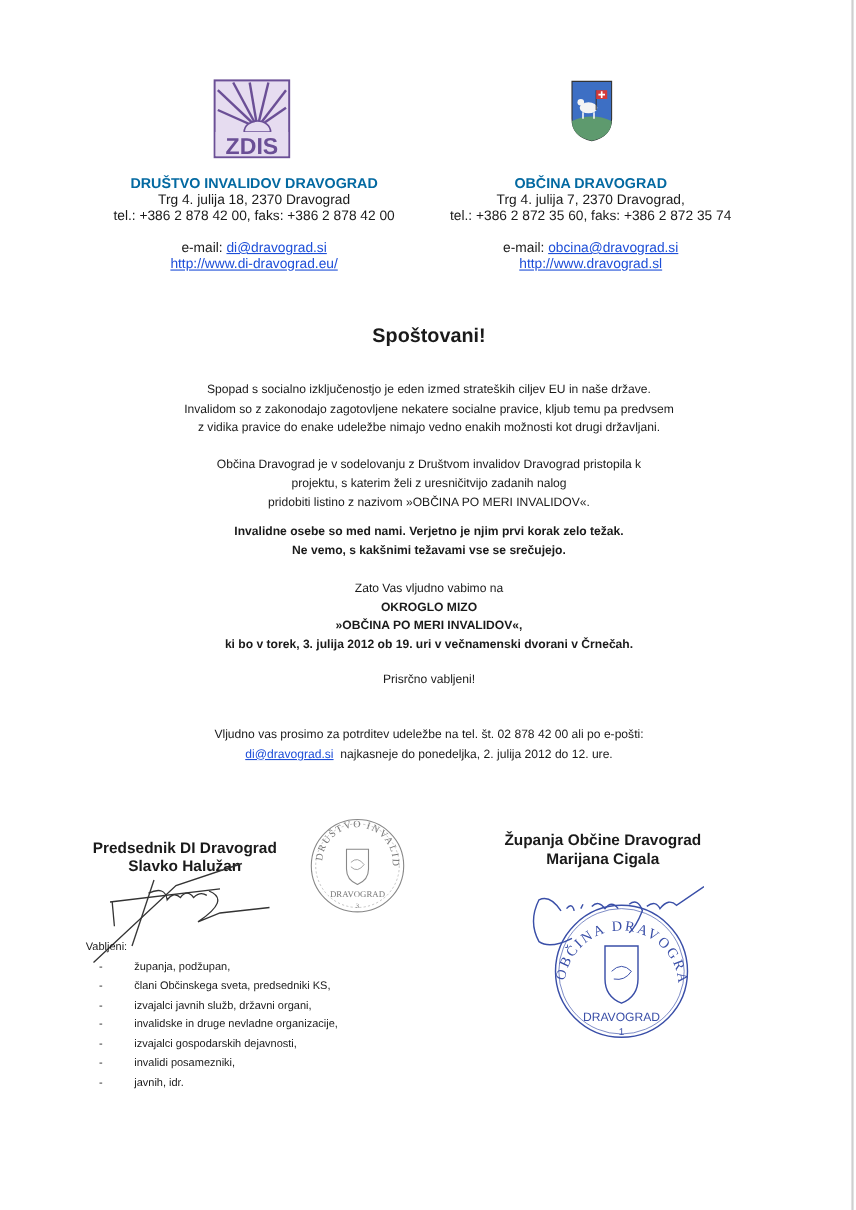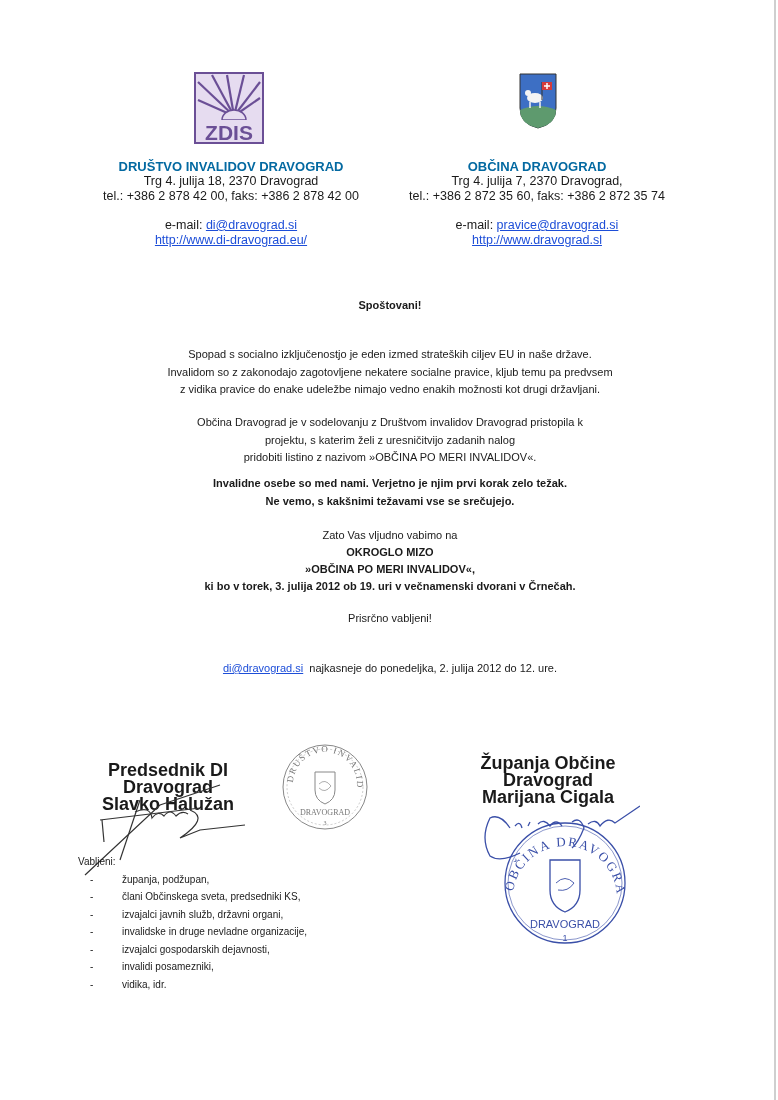--- a/index.html
+++ b/index.html
@@ -6,21 +6,21 @@
   body { width: 778px; height: 1100px; position: relative; overflow: hidden;
          font-family: "Liberation Sans", sans-serif; color: #1a1a1a; }
   .edge { position: absolute; left: 774px; top: 0; width: 2px; height: 1100px; background: #cfcfcf; }
   .abs { position: absolute; }
   .hdr-col { position: absolute; width: 290px; text-align: center; font-size: 12.5px; line-height: 15px; }
   .hdr-col .org { font-weight: bold; font-size: 13px; color: #0369a1; }
   .hdr-col a, .link { color: #1d4ed8; text-decoration: underline; }
   .gap { height: 14px; }
   .body-text { position: absolute; left: 100px; width: 580px; text-align: center; font-size: 11px; line-height: 17.5px; }
   .bold { font-weight: bold; }
-  .sig { position: absolute; font-size: 18px; line-height: 17px; font-weight: bold; text-align: center; }
+  .sig { position: absolute; font-size: 14px; line-height: 17px; font-weight: bold; text-align: center; }
   .list { position: absolute; left: 78px; top: 853px; font-size: 10px; line-height: 17.5px; }
   .list .item { padding-left: 12px; display: flex; }
   .list .dash { width: 32px; display: inline-block; }
 </style>
 </head>
 <body>
 
 <div class="edge"></div>
 
 <div class="abs" style="left:194px; top:72px; width:70px; height:72px;">
@@ -63,25 +63,25 @@
   <div class="gap"></div>
   <div><span>e-mail: </span><a>di@dravograd.si</a></div>
   <div><a>http://www.di-dravograd.eu/</a></div>
 </div>
 
 <div class="hdr-col" style="left:392px; top:159px;">
   <div class="org">OBČINA DRAVOGRAD</div>
   <div>Trg 4. julija 7, 2370 Dravograd,</div>
   <div>tel.: +386 2 872 35 60, faks: +386 2 872 35 74</div>
   <div class="gap"></div>
-  <div><span>e-mail: </span><a>pravice@dravograd.si</a></div>
+  <div><span>e-mail: </span><a>obcina@dravograd.si</a></div>
   <div><a>http://www.dravograd.sl</a></div>
 </div>
 
-<div class="body-text bold" style="top:297px; font-size:11px;">Spoštovani!</div>
+<div class="body-text bold" style="top:297px; font-size:18px;">Spoštovani!</div>
 
 <div class="body-text" style="top:346px;">
   <div>Spopad s socialno izključenostjo je eden izmed strateških ciljev EU in naše države.</div>
   <div>Invalidom so z zakonodajo zagotovljene nekatere socialne pravice, kljub temu pa predvsem</div>
   <div>z vidika pravice do enake udeležbe nimajo vedno enakih možnosti kot drugi državljani.</div>
 </div>
 
 <div class="body-text" style="top:414px;">
   <div>Občina Dravograd je v sodelovanju z Društvom invalidov Dravograd  pristopila k</div>
   <div>projektu, s katerim želi z uresničitvijo zadanih nalog</div>
@@ -96,20 +96,21 @@
 <div class="body-text" style="top:527px; line-height:17px;">
   <div>Zato Vas vljudno vabimo na</div>
   <div class="bold">OKROGLO MIZO</div>
   <div class="bold">»OBČINA PO MERI INVALIDOV«,</div>
   <div class="bold">ki bo v torek, 3. julija 2012 ob 19. uri v večnamenski dvorani v Črnečah.</div>
 </div>
 
 <div class="body-text" style="top:610px;">Prisrčno vabljeni!</div>
 
 <div class="body-text" style="top:660px;">
+  <div>Vljudno vas prosimo za potrditev udeležbe na tel. št. 02 878 42 00 ali po e-pošti:</div>
   <div><a class="link">di@dravograd.si</a><span style="white-space:pre;">  najkasneje do ponedeljka, 2. julija 2012 do 12. ure.</span></div>
 </div>
 
 <div class="sig" style="left:68px; top:762px; width:200px;">
   <div>Predsednik DI Dravograd</div>
   <div>Slavko Halužan</div>
 </div>
 <div class="abs" style="left:80px; top:780px; width:190px; height:100px;">
   <svg width="190" height="100" viewBox="0 0 190 100">
     <g fill="none" stroke="#333" stroke-width="1.2">
@@ -182,15 +183,15 @@
   <div class="item">
       <span class="dash">-</span>
       <span>izvajalci gospodarskih dejavnosti,</span>
     </div>
   <div class="item">
       <span class="dash">-</span>
       <span>invalidi posamezniki,</span>
     </div>
   <div class="item">
       <span class="dash">-</span>
-      <span>vidika, idr.</span>
+      <span>javnih, idr.</span>
     </div>
 </div>
 
 </body></html>

